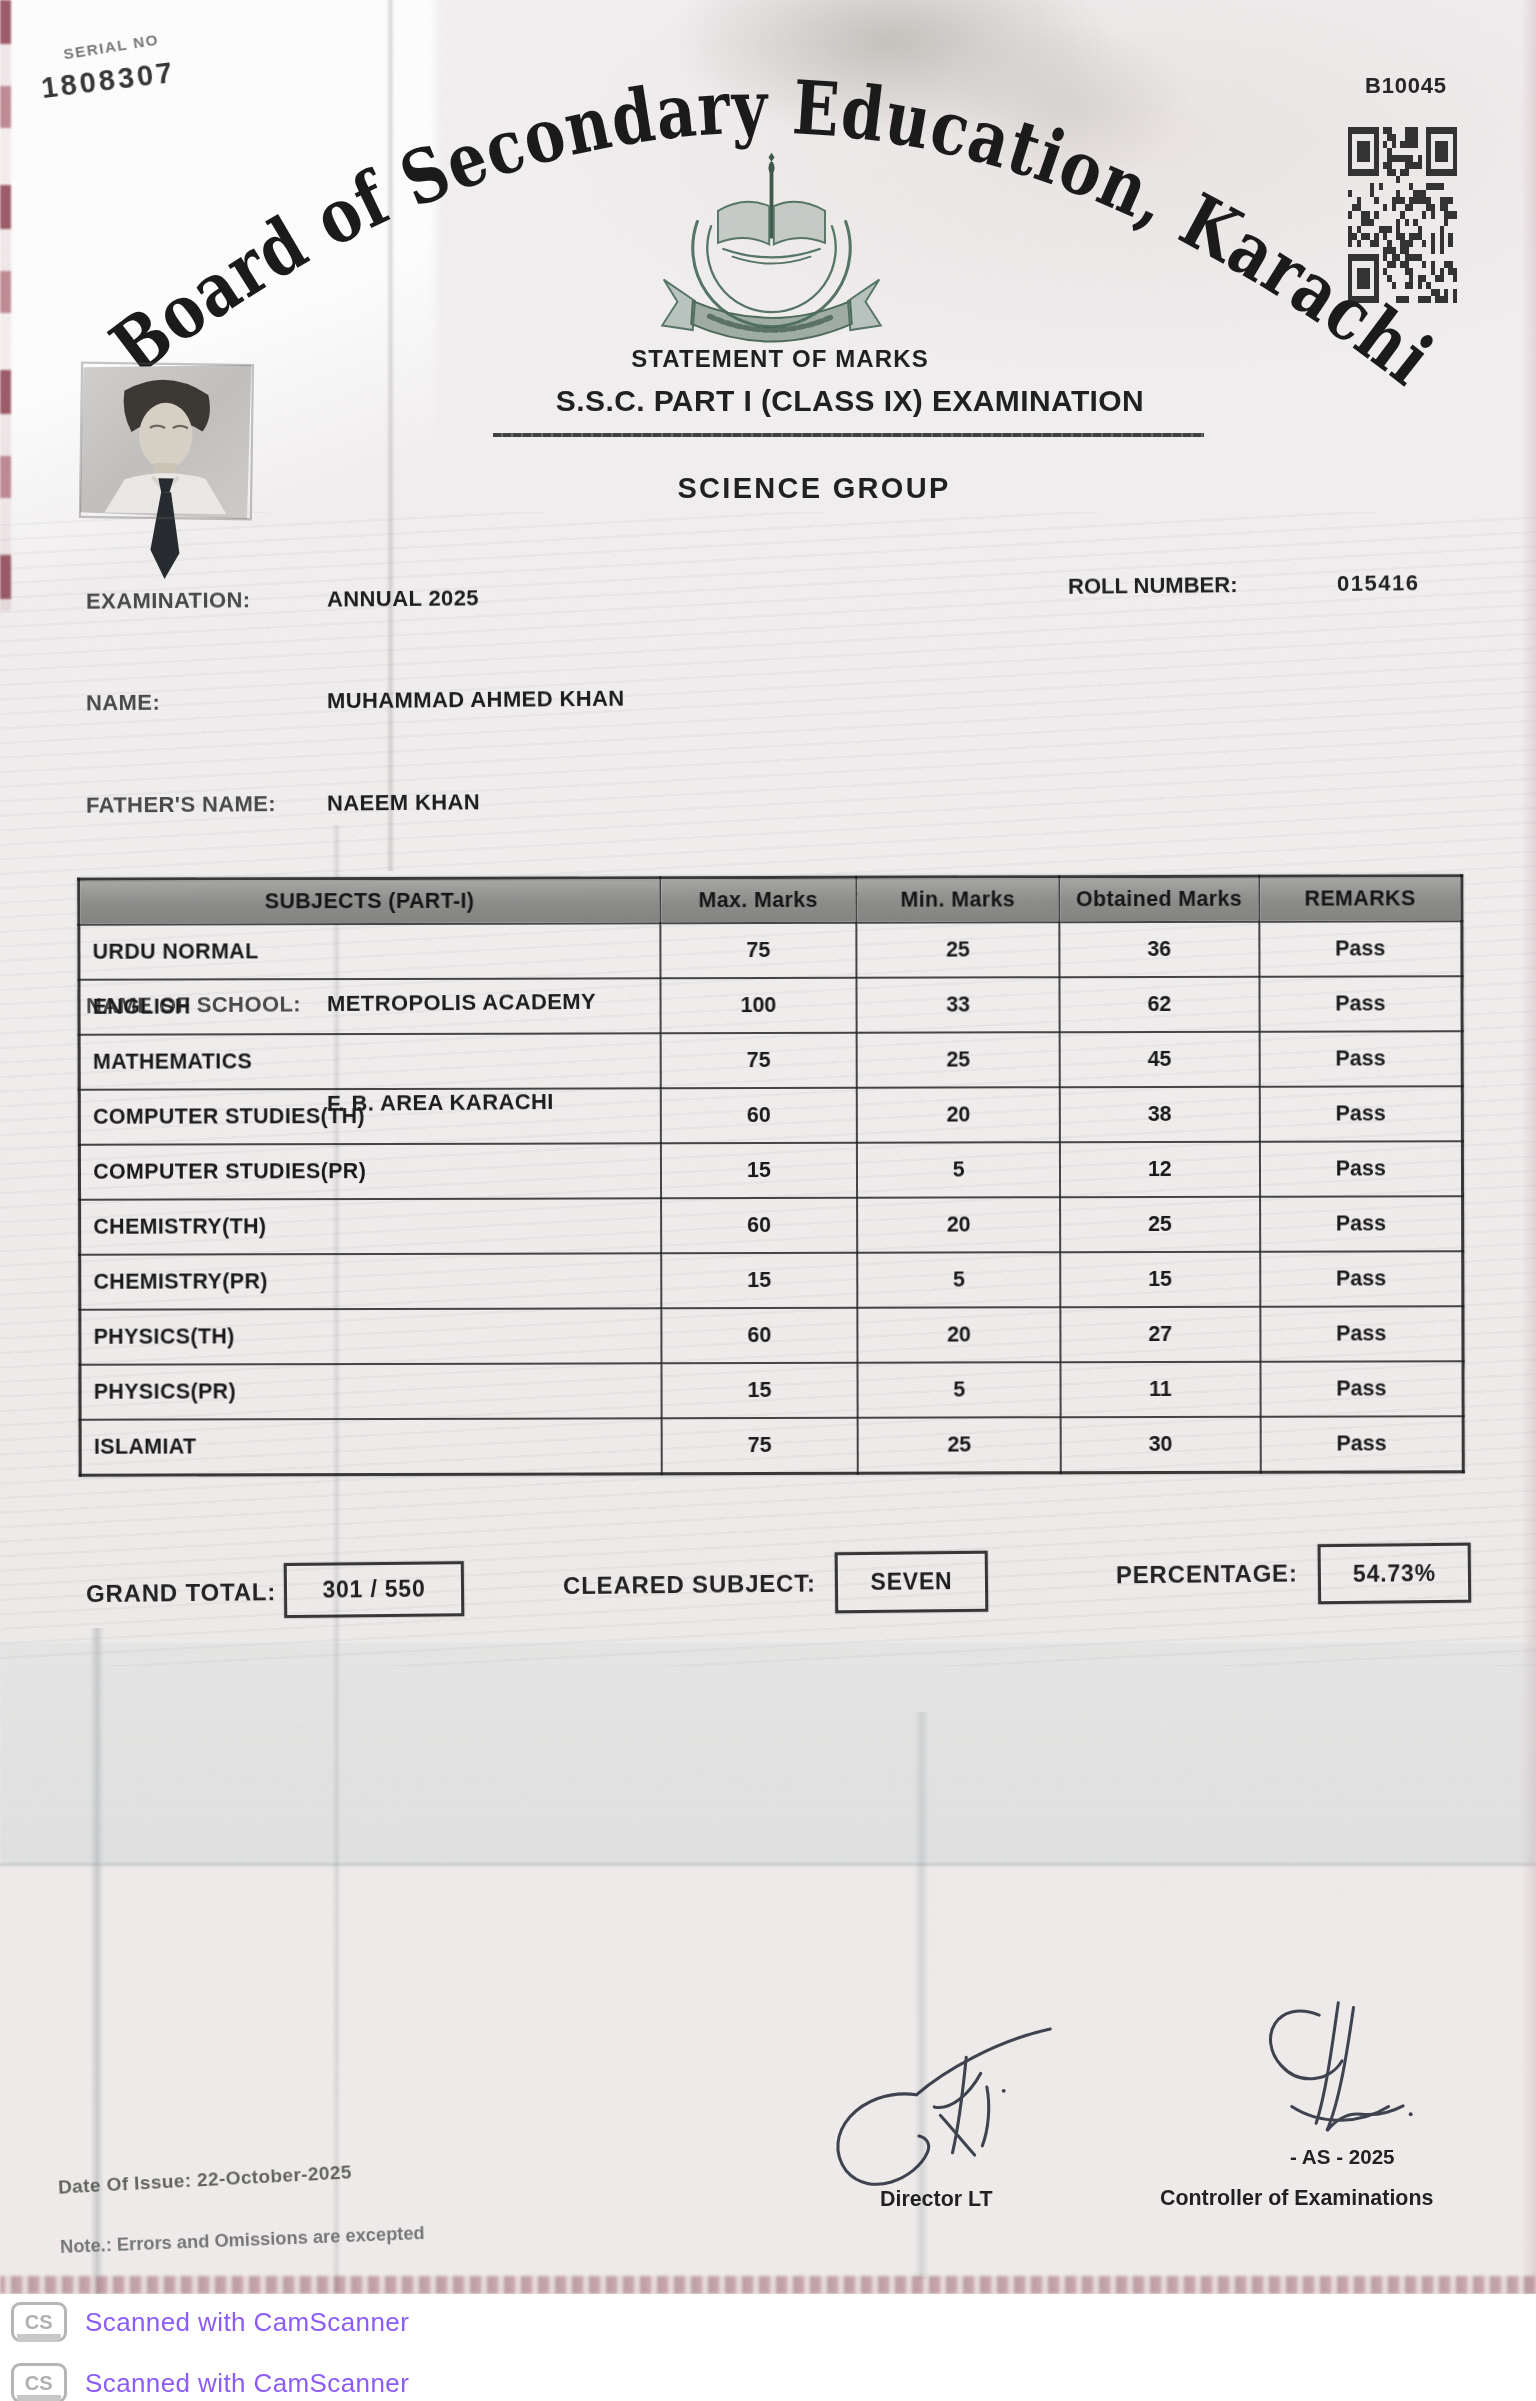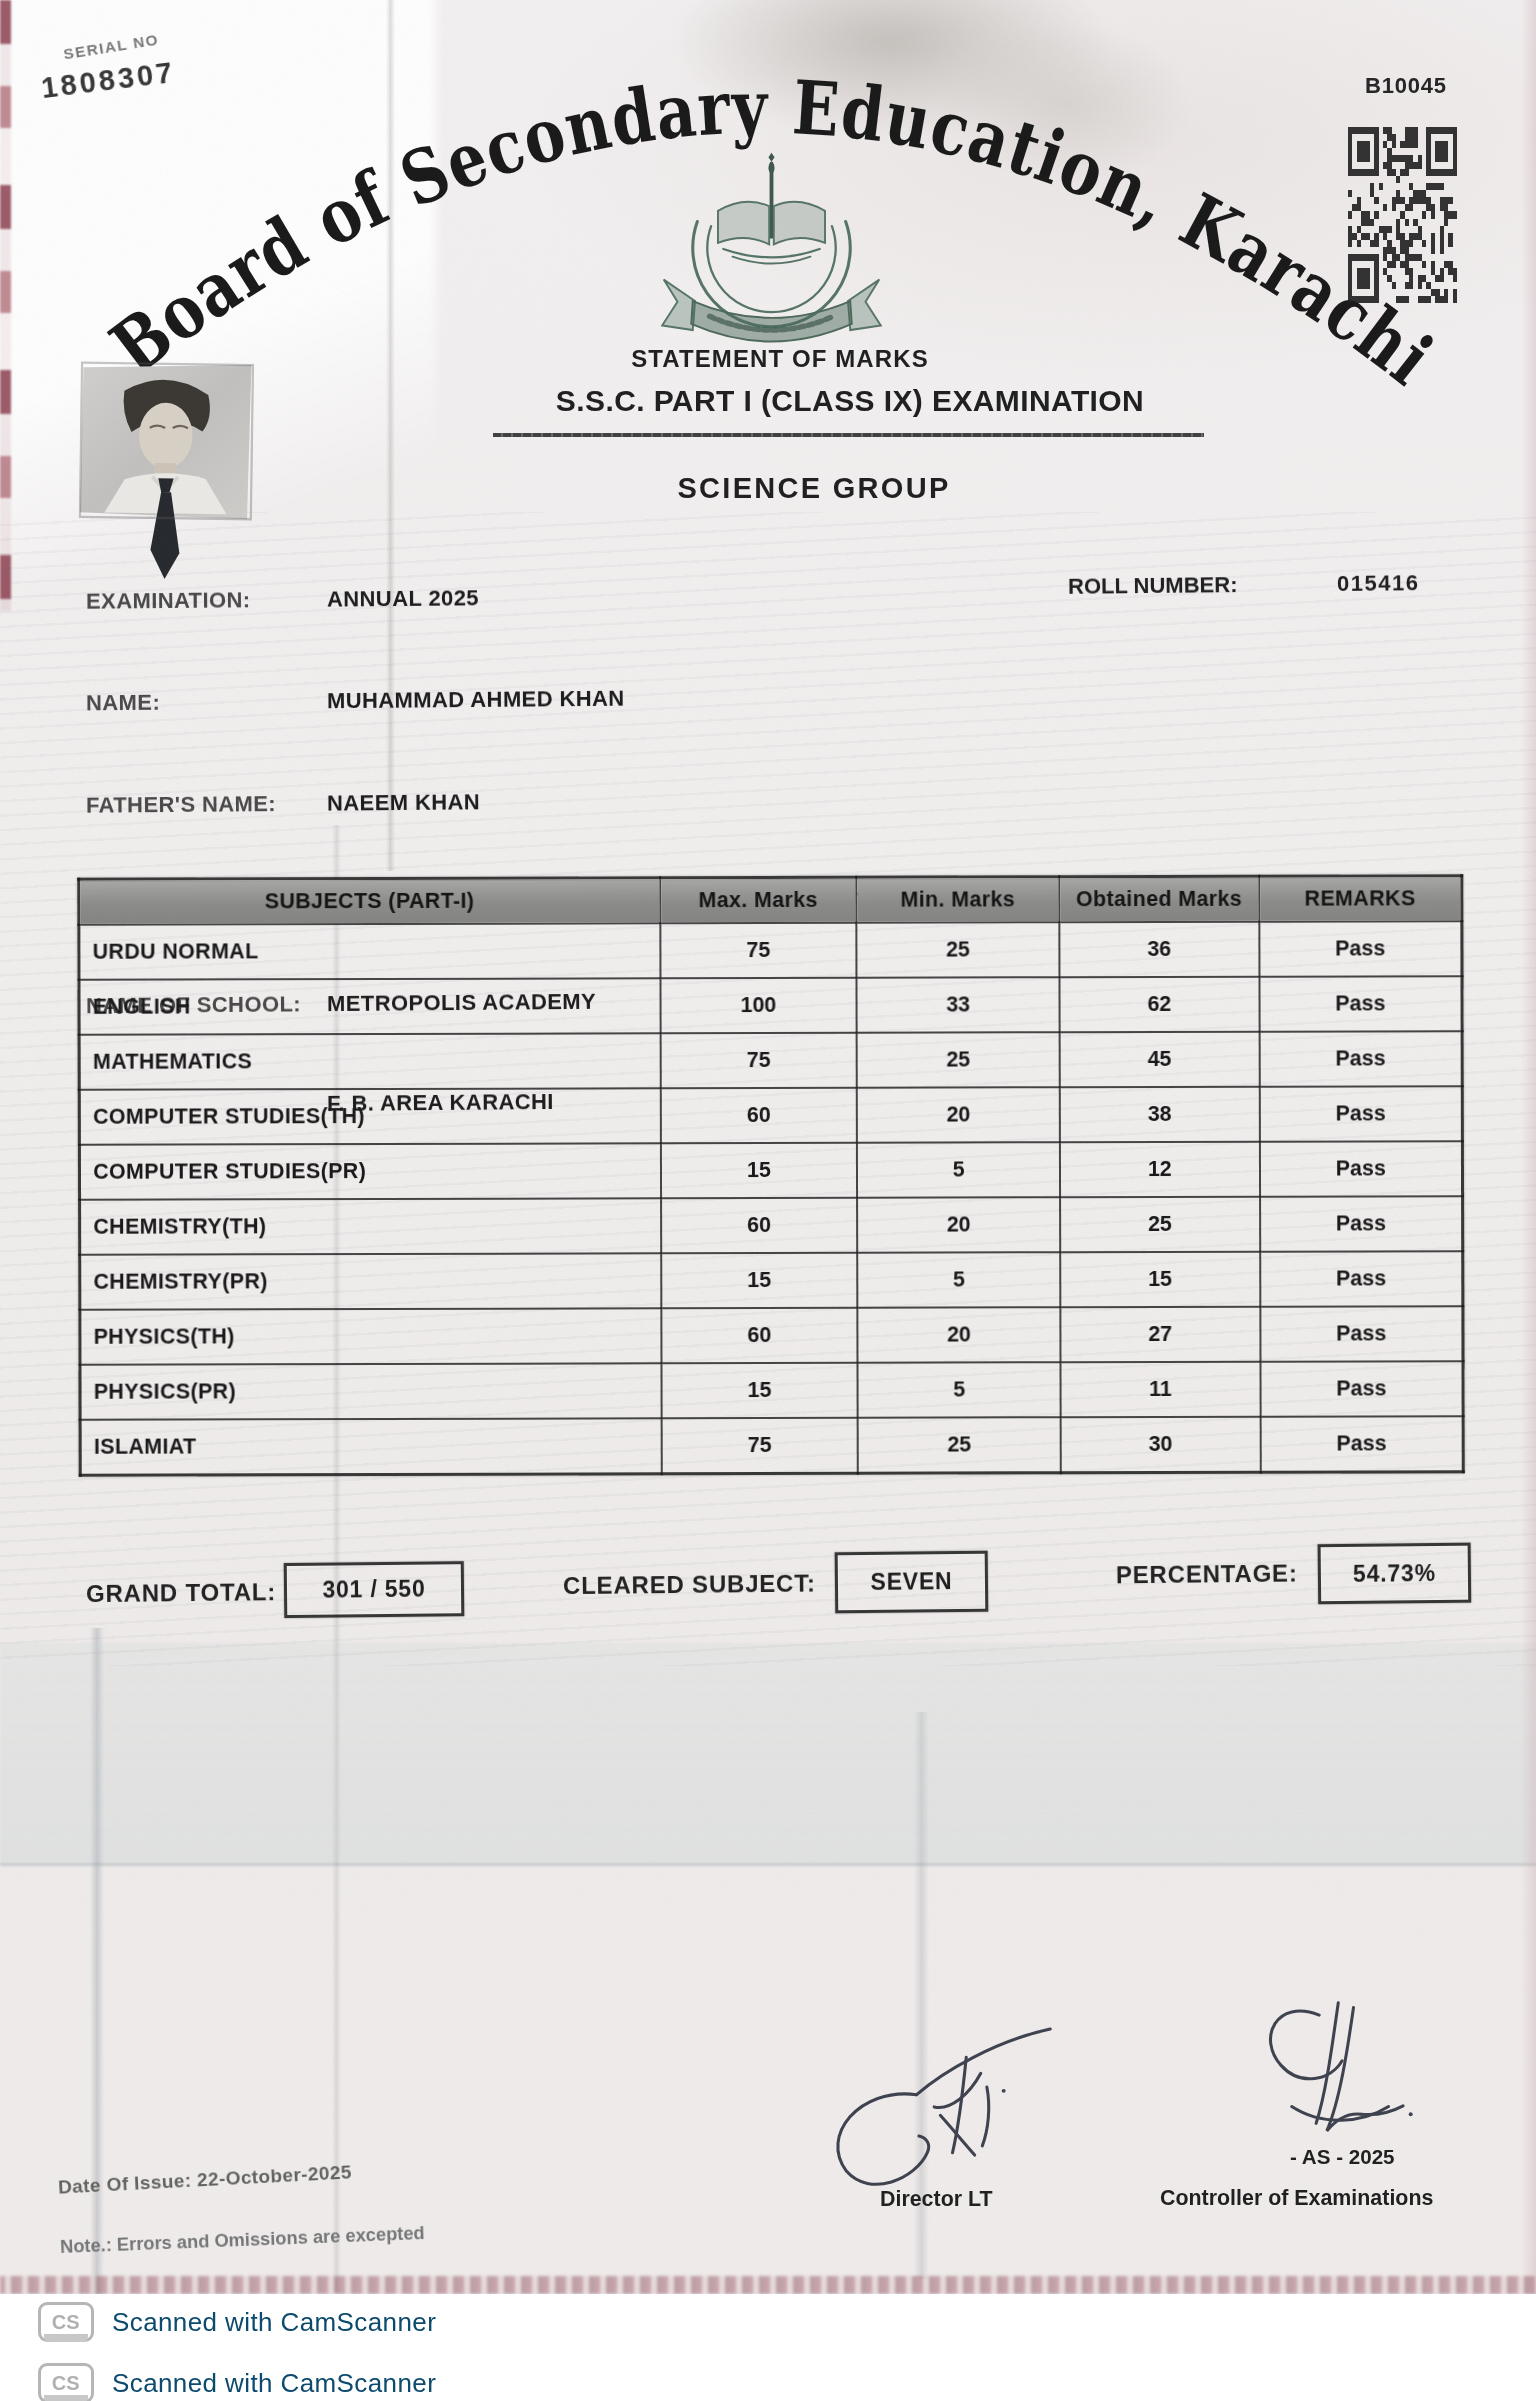--- a/index.html
+++ b/index.html
@@ -83,24 +83,24 @@
   .sig1{left:812px;top:2015px;width:252px;height:180px;}
   .sig2{left:1246px;top:1992px;width:183px;height:162px;}
   .director{left:880px;top:2187px;font-size:21.4px;font-weight:bold;filter:blur(0.3px);}
   .stamp-code{left:1290px;top:2145px;font-size:20.6px;font-weight:bold;filter:blur(0.3px);}
   .controller{left:1160px;top:2186px;font-size:21.4px;font-weight:bold;filter:blur(0.3px);white-space:nowrap;}
   
   .wm{position:absolute;left:10.7px;display:flex;align-items:center;gap:18.3px;background:#fff;}
   .wm1{top:2302px;} .wm2{top:2363px;}
   .cs-badge{width:56px;height:40px;border:3.1px solid #b6b6b6;border-radius:9.2px;color:#b0b0b0;
     font-weight:bold;font-size:20px;display:flex;align-items:center;justify-content:center;
-    position:relative;background:#fff;box-sizing:border-box;margin-left:27px;}
+    position:relative;background:#fff;box-sizing:border-box;}
   .cs-badge::after{content:"";position:absolute;bottom:-3.1px;left:3.1px;right:3.1px;height:8.4px;
     background:#c8c8c8;border-radius:0 0 5.4px 5.4px;}
-  .wm-text{font-size:26px;color:#0c4a6e;letter-spacing:0.4px;}
+  .wm-text{font-size:26px;color:#8b5cf6;letter-spacing:0.4px;}
 </style>
 </head>
 <body>
 
 <div class="page">
   <div class="scan">
 
     <div class="abs blob1"></div>
     <div class="abs blob2"></div>
     <div class="abs corner-lift"></div>

